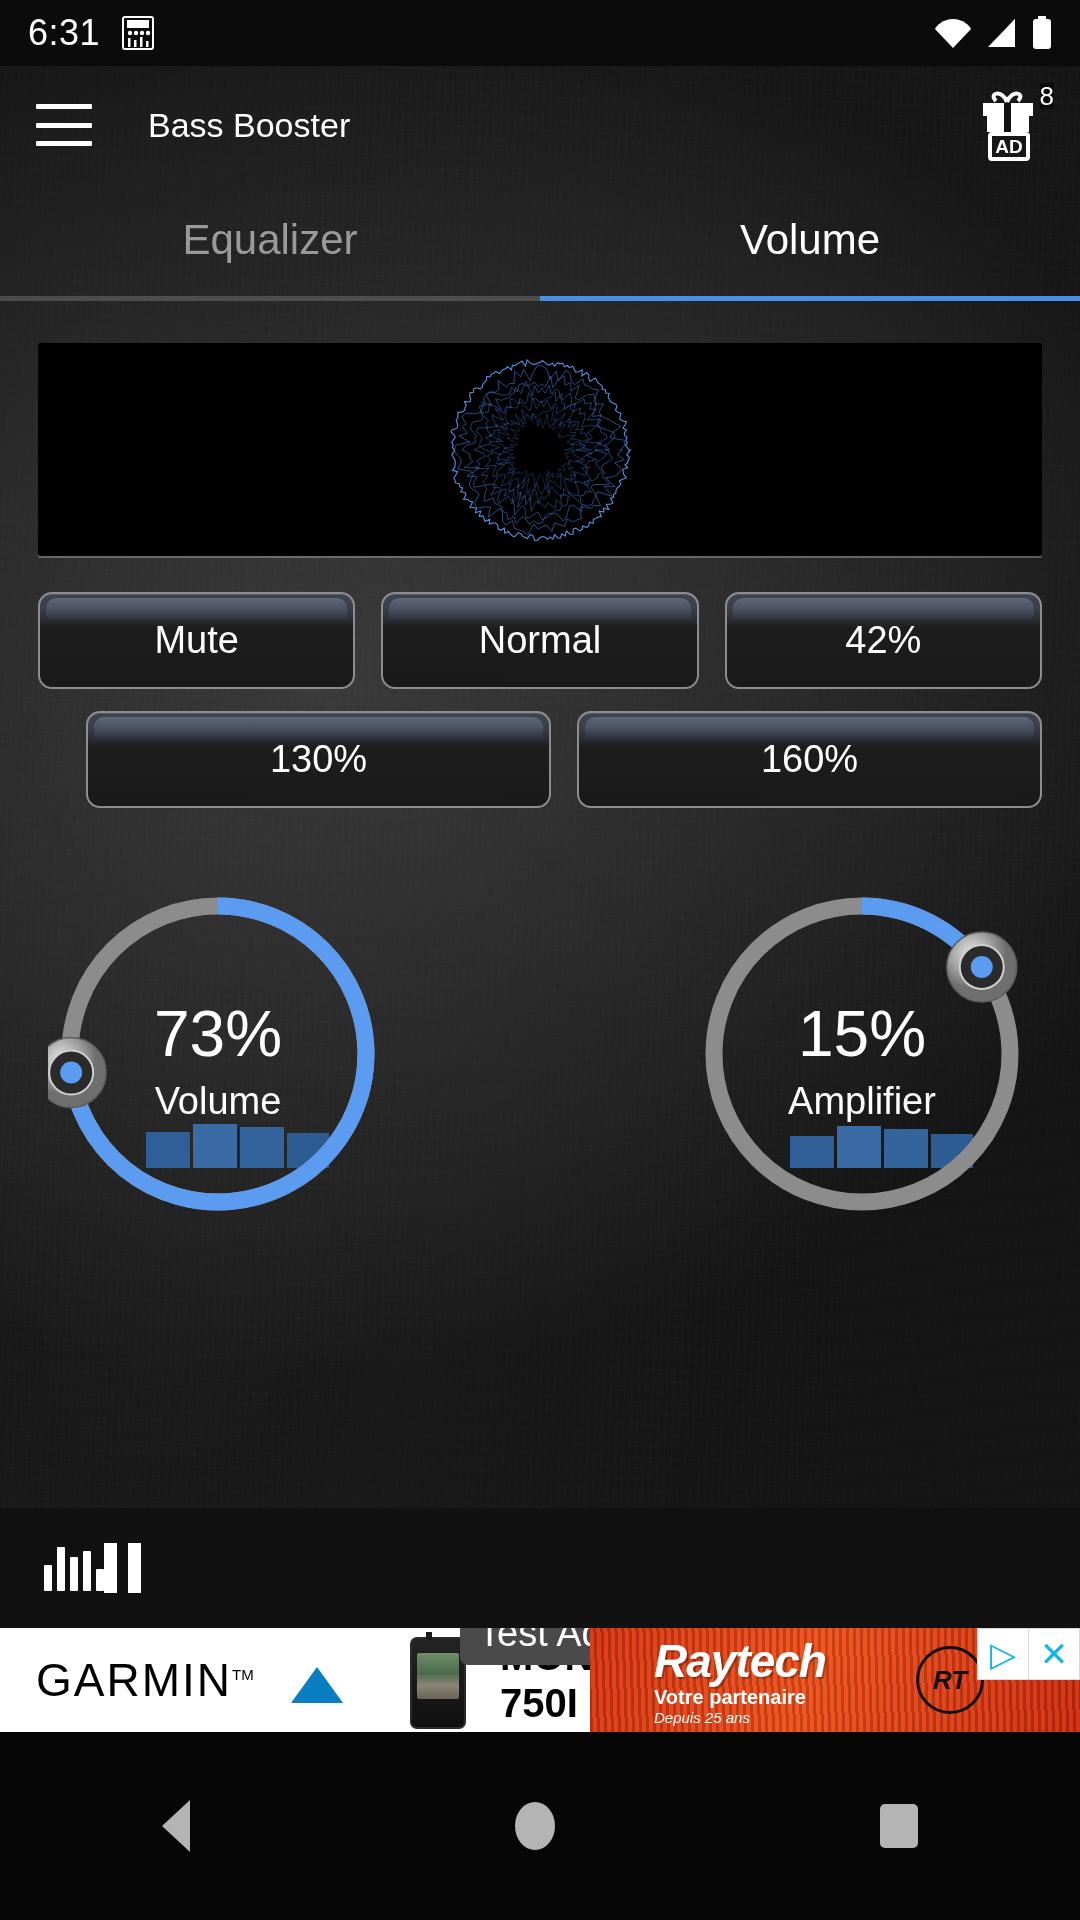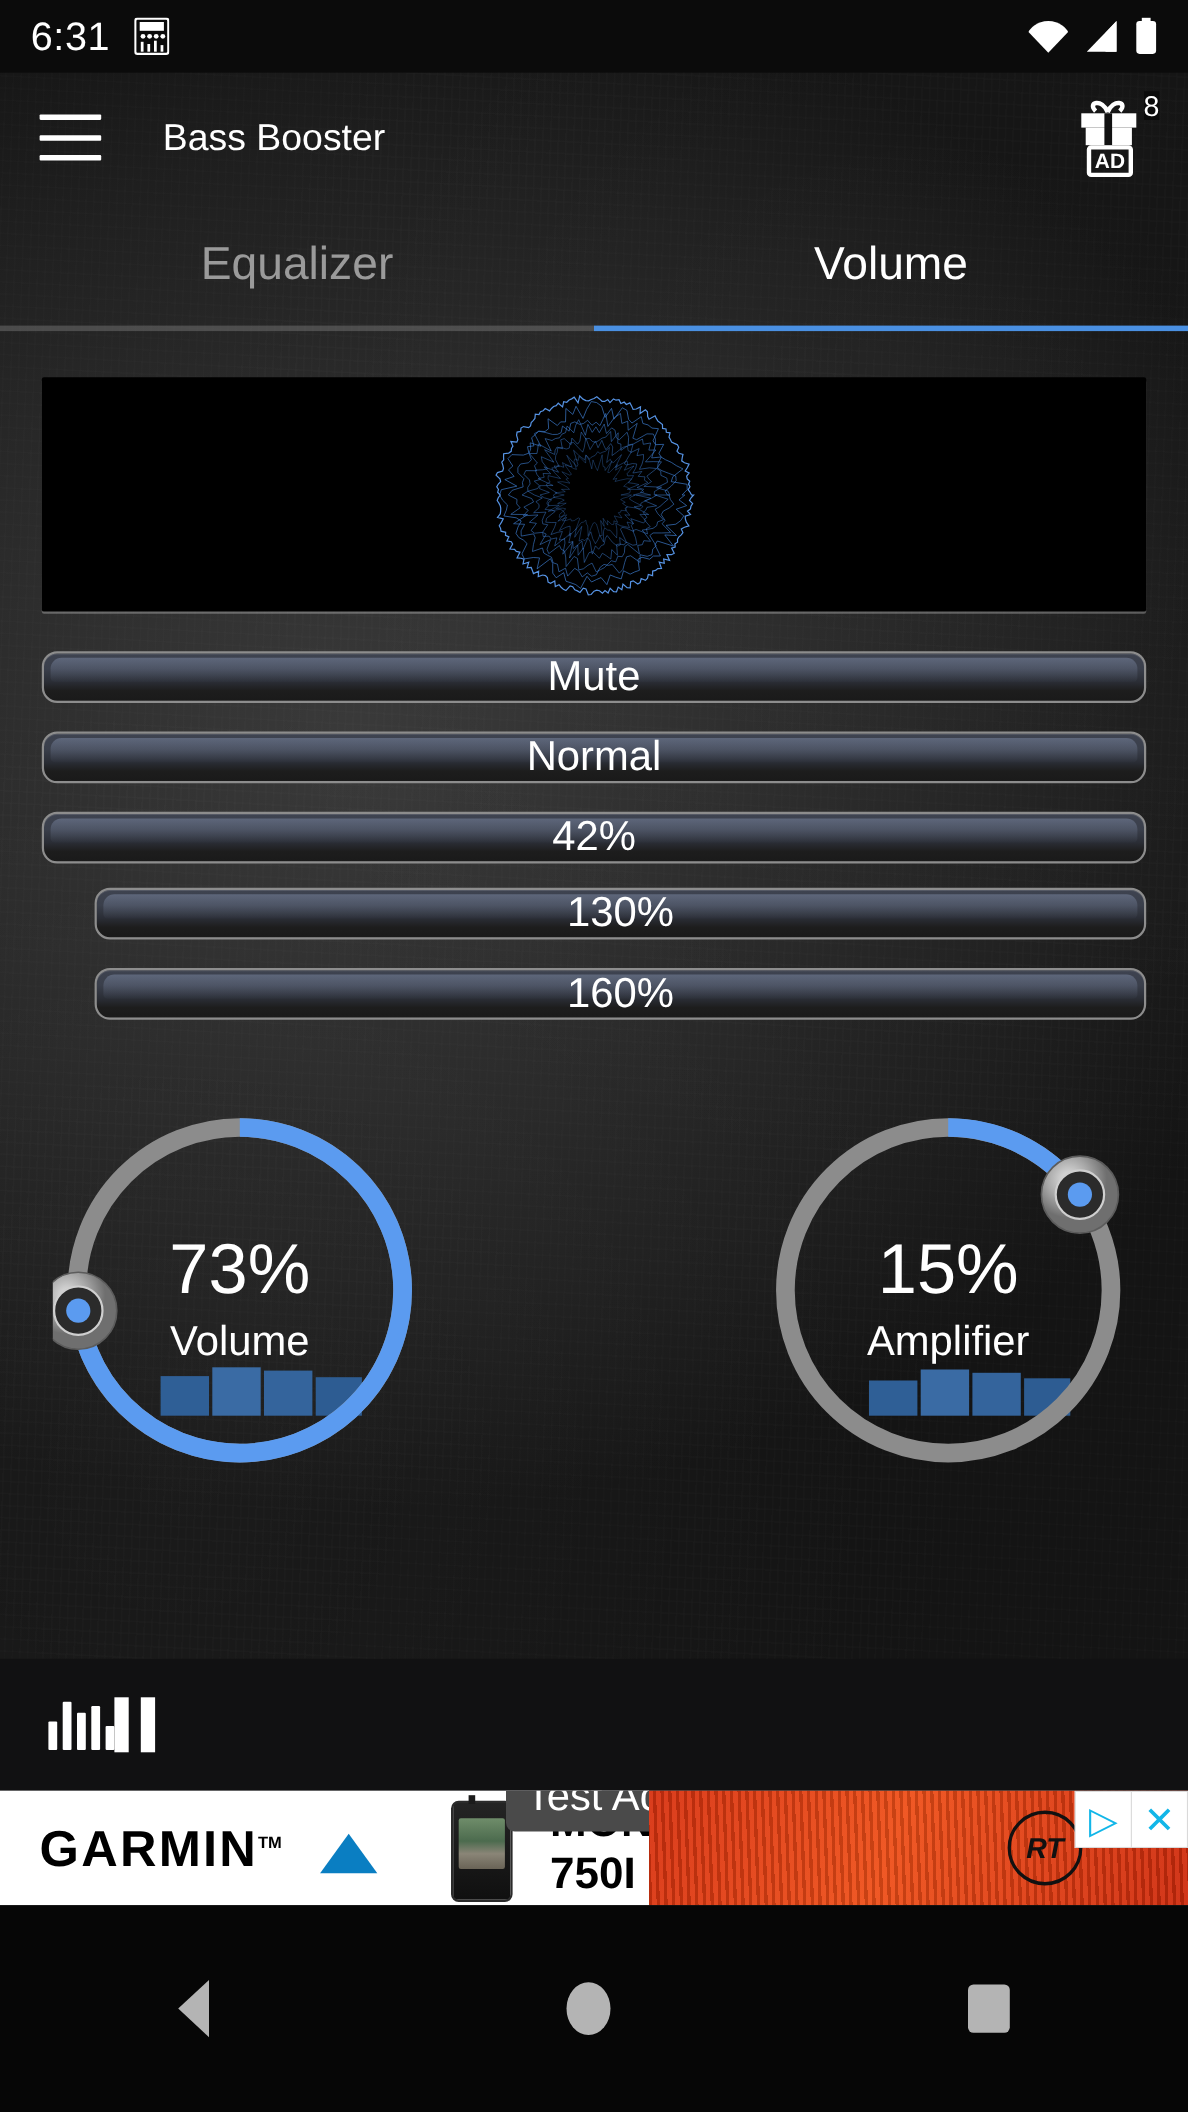--- a/index.html
+++ b/index.html
@@ -95,21 +95,21 @@
     background: #000;
     border-radius: 2px;
     box-shadow: 0 2px 0 rgba(255,255,255,.28);
     position: relative;
     overflow: hidden;
   }
   .visualizer svg { position:absolute; left:50%; top:50%; transform:translate(-50%,-50%); }
 
   
   .presets { margin-top: 36px; }
-  .preset-row { display:flex; gap:26px;flex-direction:column; }
+  .preset-row { display:flex; gap:26px; }
   .preset-row + .preset-row { margin-top: 22px; padding-left: 48px; }
   .preset-btn {
     flex:1;
     height: 93px;
     border-radius: 14px;
     border: 2px solid #8d8d8d;
     background: linear-gradient(to bottom,
                 #3e4350 0px, #3a3f4b 14px, #2a2d35 26px,
                 #1d1d1d 34px, #1a1a1a 100%);
     position: relative;
@@ -170,21 +170,21 @@
   }
   .ad-left {
     flex: 0 0 590px;
     background:#fff;
     display:flex; align-items:center;
     position:relative;
     overflow:hidden;
   }
   .garmin-wrap{ display:flex; align-items:center; padding-left:36px; }
   .garmin-text{
-    font-size:46px; color:#000; letter-spacing:2px; font-weight:700;
+    font-size:46px; color:#000; letter-spacing:2px; font-weight:400;
     position:relative;
   }
   .garmin-tm{ font-size:15px; vertical-align:super; letter-spacing:0; }
   .garmin-tri{
     width:0;height:0;
     border-left:26px solid transparent; border-right:26px solid transparent;
     border-bottom:36px solid #0a7ec2;
     position:absolute; left:255px; top:14px;
   }
   .device-img{
@@ -462,20 +462,25 @@
         </div>
       </div>
       <div class="device-img"></div>
       <div class="ad-title-wrap">
         <div class="ad-title">MONTANA®</div>
         <div class="ad-sub">750I</div>
       </div>
       <div class="test-ad-chip">Test Ad</div>
     </div>
     <div class="ad-right">
+      <div class="raytech-block">
+        <div class="raytech-name">Raytech</div>
+        <div class="raytech-tag">Votre partenaire</div>
+        <div class="raytech-since">Depuis 25 ans</div>
+      </div>
       <div class="raytech-logo">RT</div>
       <div class="ad-ctrls">
         <div class="ad-ctrl">▷</div>
         <div class="ad-ctrl">✕</div>
       </div>
     </div>
   </div>
 
   <div class="navbar">
     <div class="nav-back"></div>

